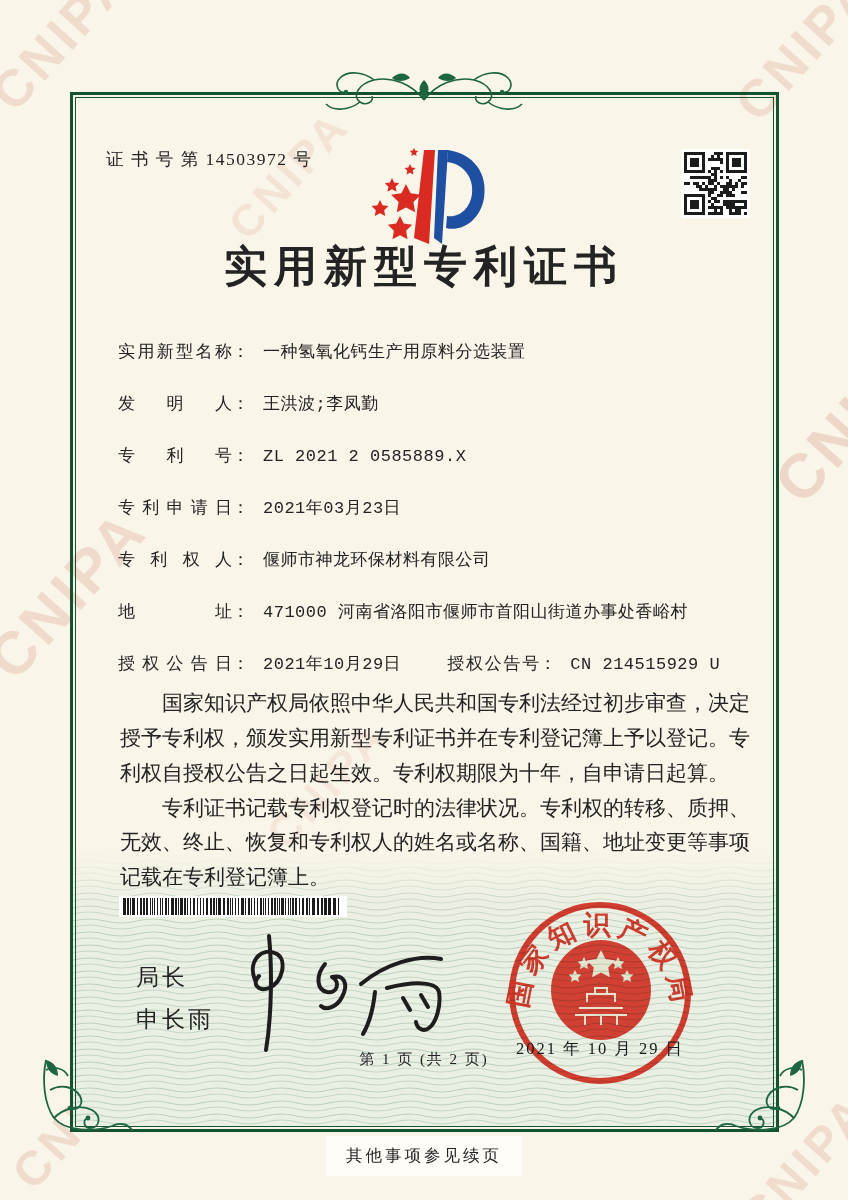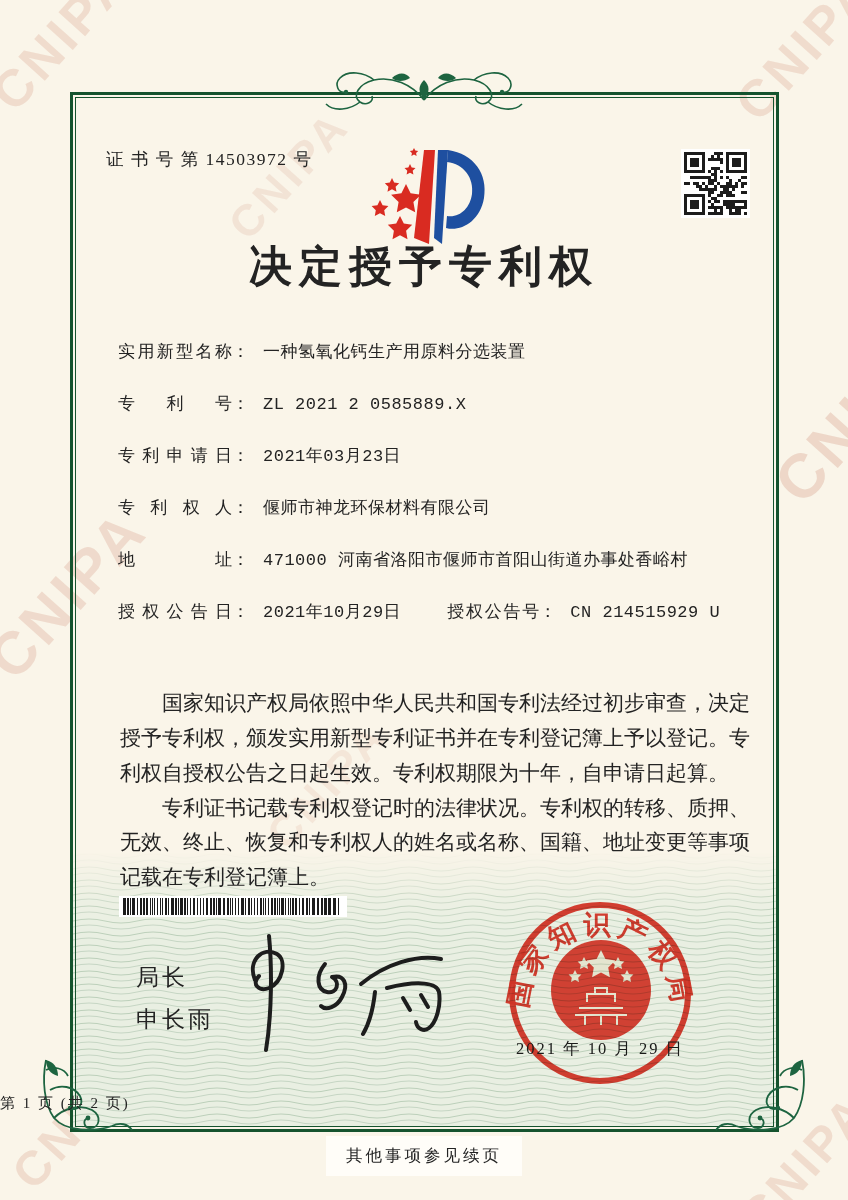--- a/index.html
+++ b/index.html
@@ -58,21 +58,21 @@
     font-size:21px; line-height:1.66; text-align:justify;
   }
   .body-text p{margin:0; text-indent:2em;}
   .barcode{position:absolute; left:119px; top:896px; background:#fff; padding:1px 2px; z-index:5;}
   .signer{position:absolute; left:136px; z-index:6; font-size:23px; letter-spacing:3px;}
   .signer-title{top:962px;}
   .signer-name{top:1004px;}
   .signature{position:absolute; left:225px; top:922px; z-index:6;}
   .seal{position:absolute; left:505px; top:898px; z-index:7; mix-blend-mode:multiply;}
   .page-num{
-    position:absolute; left:0; top:1094px; width:100%; 
+    position:absolute; left:0; top:1050px; width:100%; text-align:center;
     font-size:15px; letter-spacing:2px; z-index:5;
   }
   .footer-note{
     position:absolute; left:50%; top:1136px; transform:translateX(-50%);
     background:#fffdf8; padding:9px 20px; font-size:16.5px; letter-spacing:3px; z-index:5;
   }
 </style>
 </head>
 <body>
 
@@ -398,25 +398,28 @@
       <rect x="10" y="20" width="1" height="1" fill="#1c1c1c"></rect>
       <rect x="11" y="20" width="1" height="1" fill="#1c1c1c"></rect>
       <rect x="12" y="20" width="1" height="1" fill="#1c1c1c"></rect>
       <rect x="15" y="20" width="1" height="1" fill="#1c1c1c"></rect>
       <rect x="16" y="20" width="1" height="1" fill="#1c1c1c"></rect>
       <rect x="17" y="20" width="1" height="1" fill="#1c1c1c"></rect>
       <rect x="18" y="20" width="1" height="1" fill="#1c1c1c"></rect>
       <rect x="20" y="20" width="1" height="1" fill="#1c1c1c"></rect>
     </svg>
 
-  <div class="title">决定授予专利权</div>
+  <div class="title">实用新型专利证书</div>
 
   <div class="fields">
     <div class="frow">
       <span class="flabel">实用新型名称</span><span class="fcolon">：</span><span class="fvalue">一种氢氧化钙生产用原料分选装置</span>
+    </div>
+    <div class="frow">
+      <span class="flabel">发明人</span><span class="fcolon">：</span><span class="fvalue">王洪波;李凤勤</span>
     </div>
     <div class="frow">
       <span class="flabel">专利号</span><span class="fcolon">：</span><span class="fvalue">ZL 2021 2 0585889.X</span>
     </div>
     <div class="frow">
       <span class="flabel">专利申请日</span><span class="fcolon">：</span><span class="fvalue">2021年03月23日</span>
     </div>
     <div class="frow">
       <span class="flabel">专利权人</span><span class="fcolon">：</span><span class="fvalue">偃师市神龙环保材料有限公司</span>
     </div>

